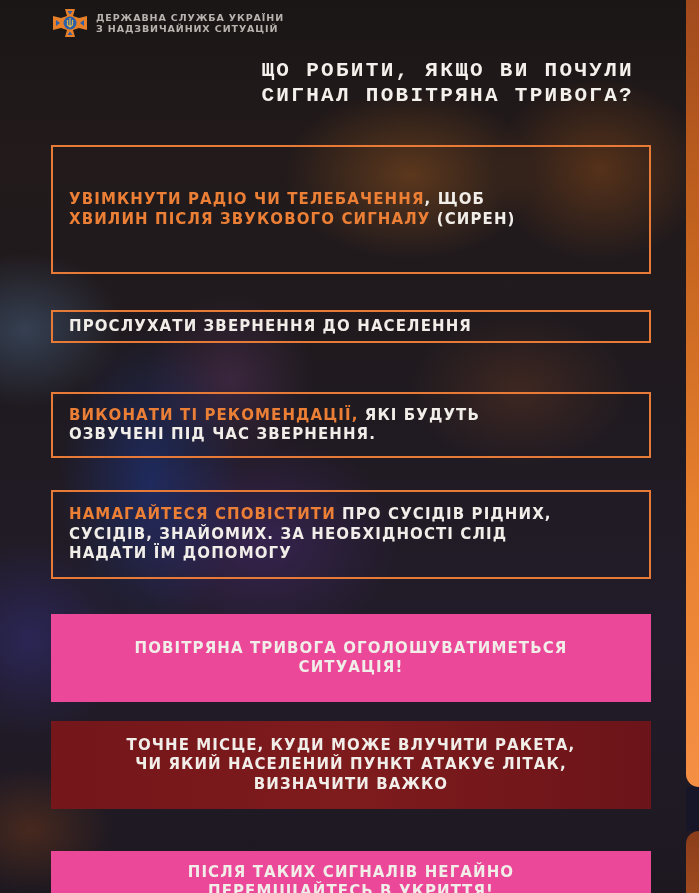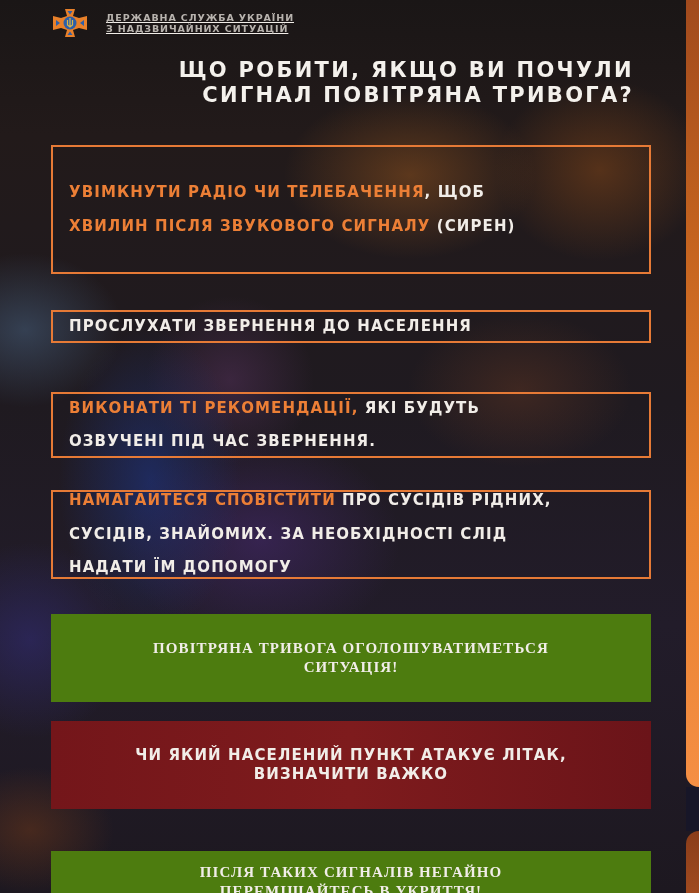--- a/index.html
+++ b/index.html
@@ -33,49 +33,49 @@
     position: absolute; left: 686px; top: 787px; width: 13px; height: 44px;
     background: #171628;
   }
   .right-strip-2 {
     position: absolute; left: 686px; top: 831px; width: 13px; height: 62px;
     background: linear-gradient(180deg, #8a3d1a, #a04a1f);
     border-top-left-radius: 14px;
   }
 
   .header {
-    position: absolute; left: 52px; top: 8px; display: flex; align-items: center; gap: 18px; text-decoration: underline;
+    position: absolute; left: 52px; top: 8px; display: flex; align-items: center; gap: 8px;
   }
   .logo { width: 36px; height: 30px; }
   .org-name {
     font-size: 9.5px; font-weight: bold; letter-spacing: 0.9px; line-height: 11px;
     color: #b8b3ae; text-transform: uppercase;
   }
 
   .title {
     position: absolute; right: 65px; top: 58px; width: 520px;
     text-align: right; font-size: 21px; font-weight: bold; letter-spacing: 2.3px;
-    line-height: 25px; color: #f4f1ec;
+    line-height: 25px; color: #f4f1ec; font-family: Liberation Mono, monospace;
   }
   .title span { display: block; }
 
   .box {
     position: absolute; left: 51px; width: 600px;
     font-size: 15px; font-weight: bold; letter-spacing: 1.1px; line-height: 19.5px;
     color: #f1ede8;
   }
   .box.outline {
     border: 2px solid #e67a36; padding: 4px 16px;
-    display: flex; flex-direction: column; justify-content: center; gap: 14px;
+    display: flex; flex-direction: column; justify-content: center;
   }
   .box.filled {
     display: flex; flex-direction: column; justify-content: center; align-items: center;
     text-align: center; padding: 0 20px;
   }
-  .box.orange { background: #4d7c0f; font-family: Liberation Serif, serif; }
+  .box.orange { background: #ec4899; }
   .box.red { background: linear-gradient(90deg, #74161a 0%, #7e1b1d 50%, #6b1419 100%); }
   .hl { color: #ec7f36; }
   .line { display: block; white-space: nowrap; }
 </style>
 </head>
 <body>
 
 <div class="bg"></div>
 <div class="right-strip"></div>
 <div class="right-strip-gap"></div>
@@ -121,20 +121,21 @@
   <span class="line"><span>СУСІДІВ, ЗНАЙОМИХ. ЗА НЕОБХІДНОСТІ СЛІД</span></span>
   <span class="line"><span>НАДАТИ ЇМ ДОПОМОГУ</span></span>
 </div>
 
 <div class="box filled orange" style="top:614px;height:88px;">
   <span class="line">ПОВІТРЯНА ТРИВОГА ОГОЛОШУВАТИМЕТЬСЯ</span>
   <span class="line">СИТУАЦІЯ!</span>
 </div>
 
 <div class="box filled red" style="top:721px;height:88px;">
+  <span class="line">ТОЧНЕ МІСЦЕ, КУДИ МОЖЕ ВЛУЧИТИ РАКЕТА,</span>
   <span class="line">ЧИ ЯКИЙ НАСЕЛЕНИЙ ПУНКТ АТАКУЄ ЛІТАК,</span>
   <span class="line">ВИЗНАЧИТИ ВАЖКО</span>
 </div>
 
 <div class="box filled orange" style="top:851px;height:62px;">
   <span class="line">ПІСЛЯ ТАКИХ СИГНАЛІВ НЕГАЙНО</span>
   <span class="line">ПЕРЕМІЩАЙТЕСЬ В УКРИТТЯ!</span>
 </div>
 
 </body></html>

